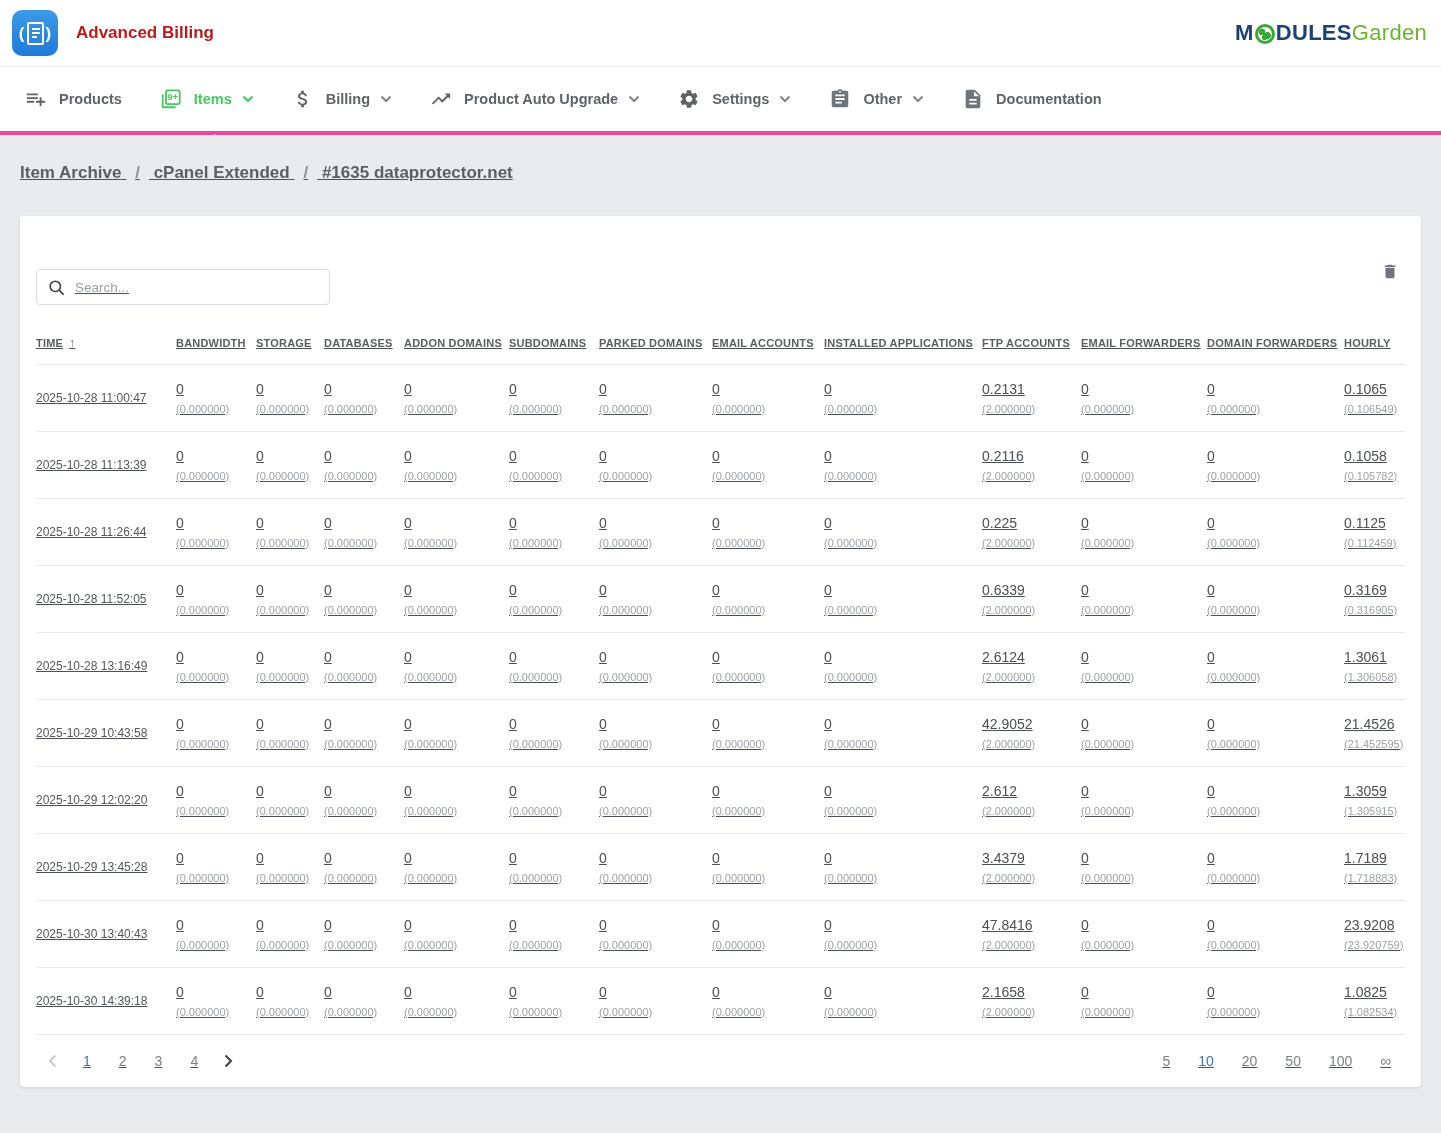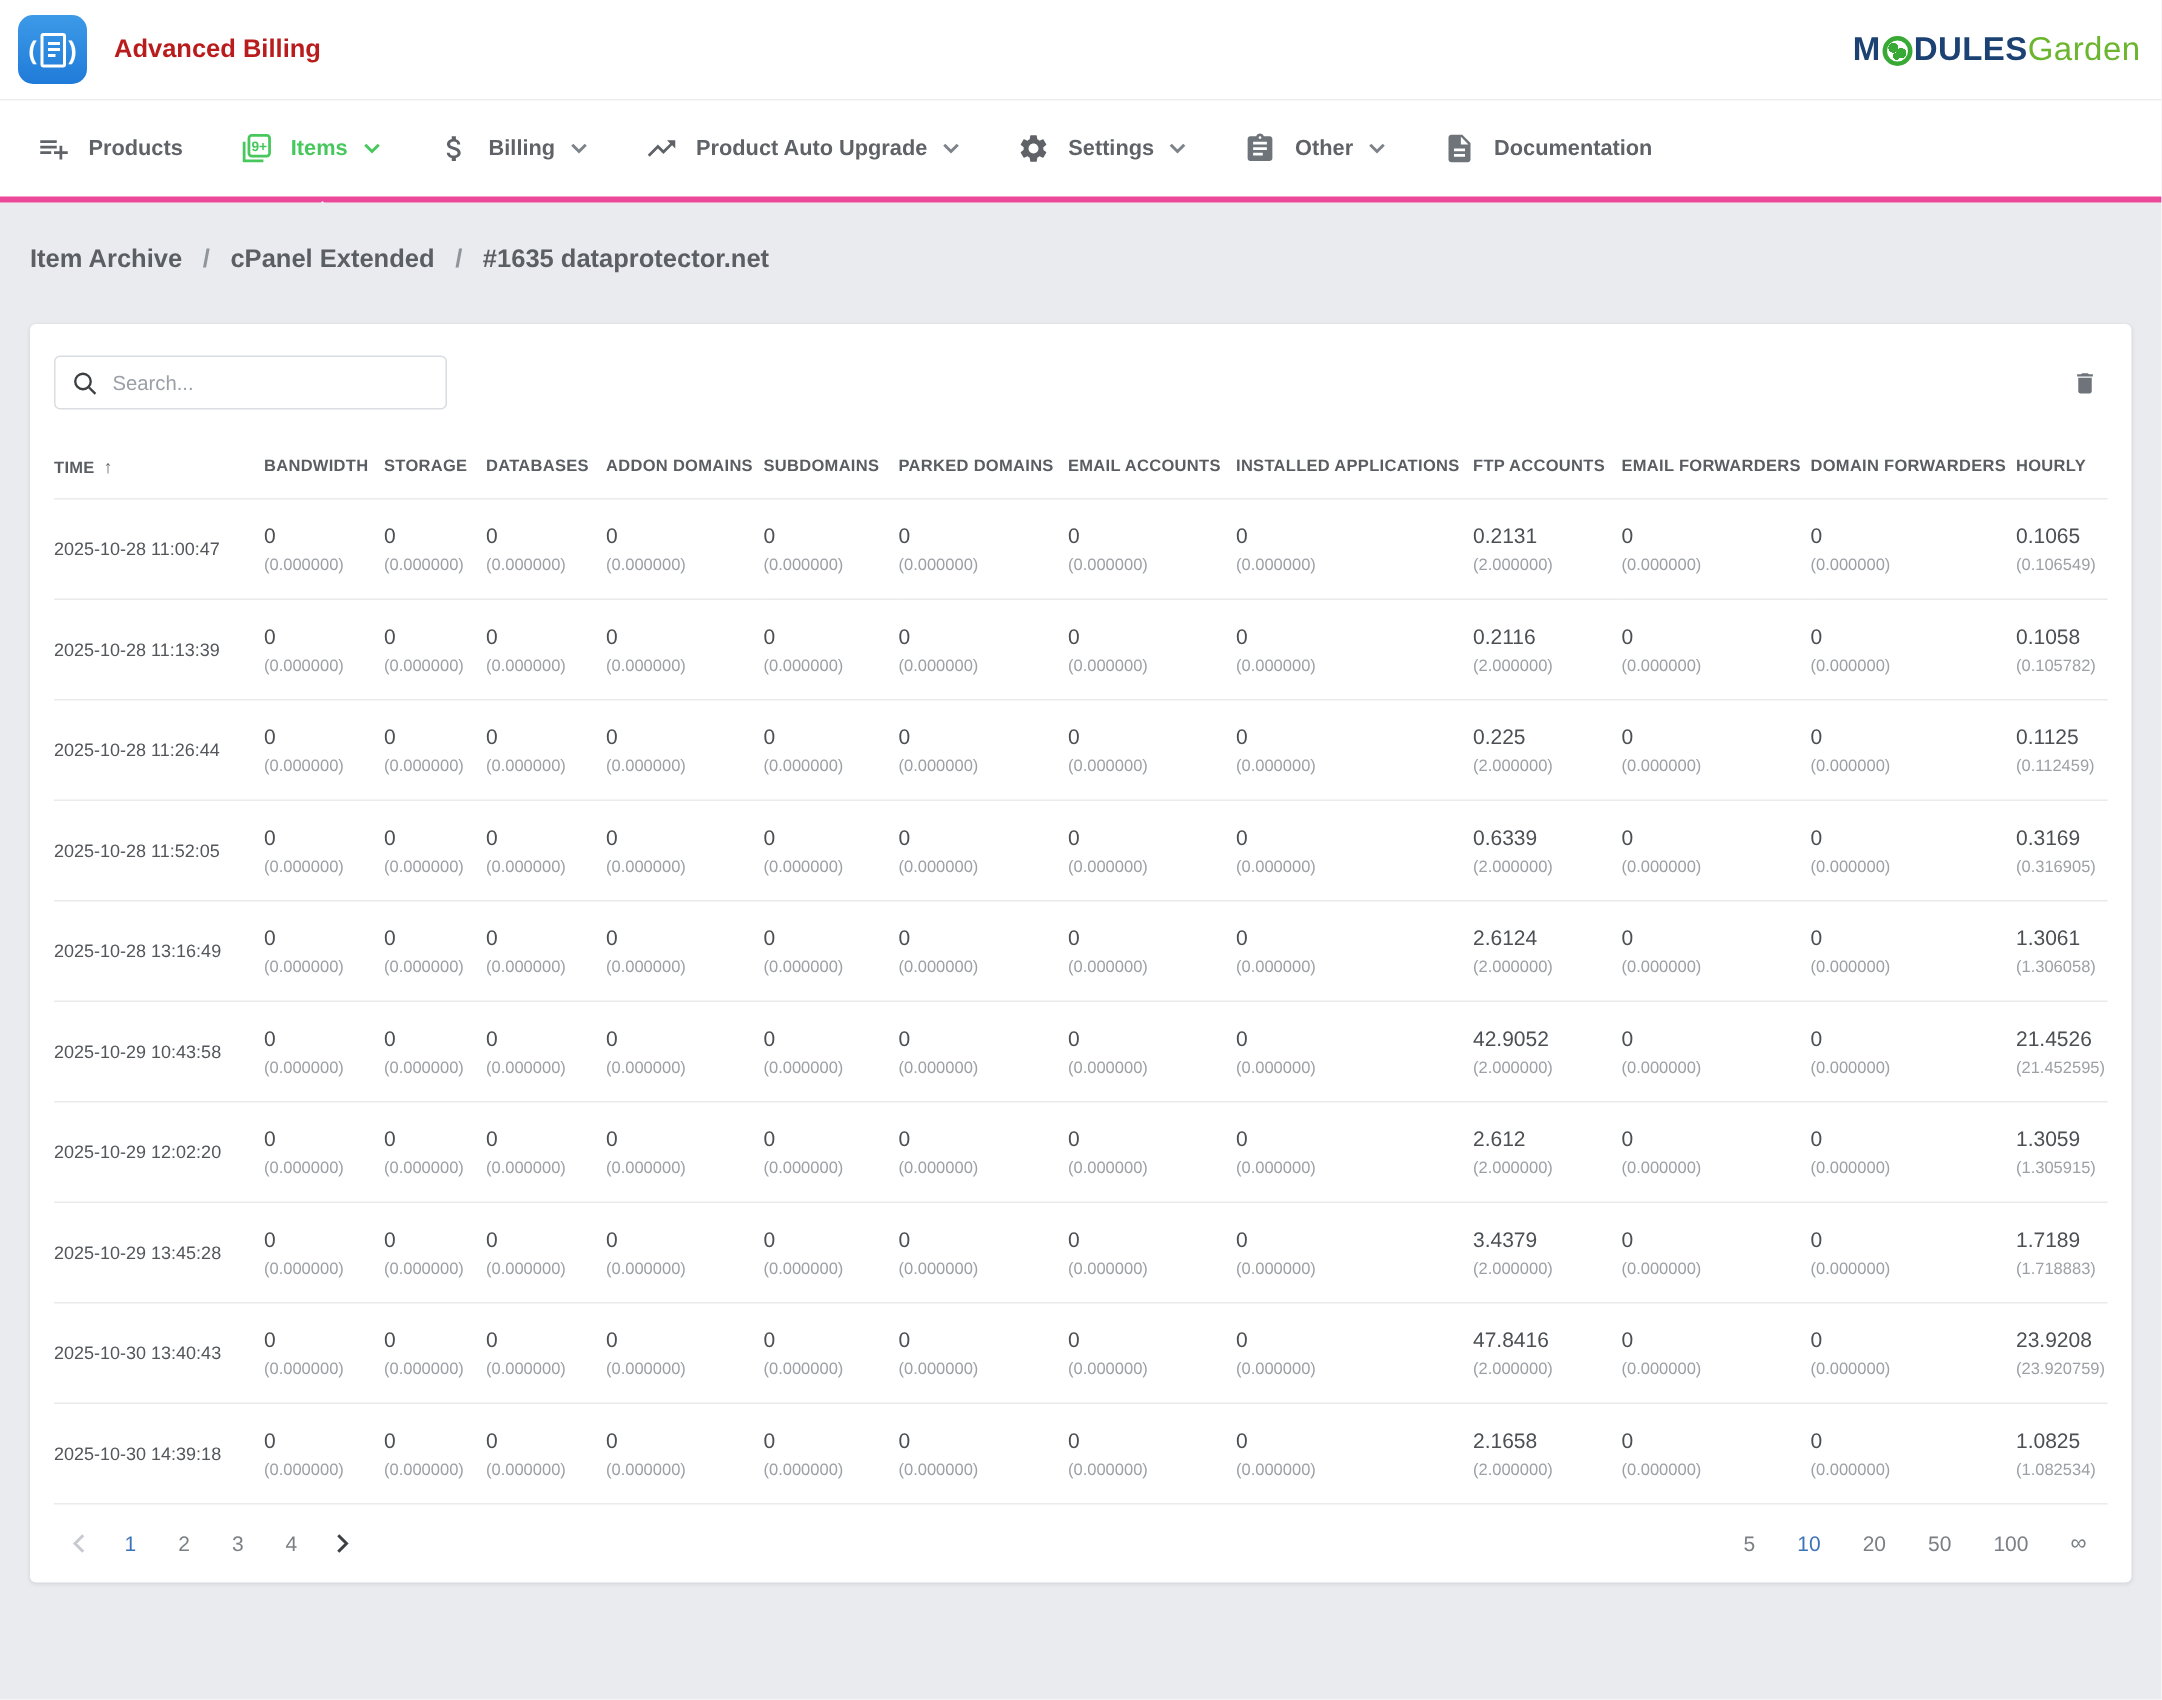--- a/index.html
+++ b/index.html
@@ -50,35 +50,35 @@
     font-size:14.5px; font-weight:600; color:#5f6368; cursor:pointer; white-space:nowrap;
   }
   .nav-item .chev { color:#7d838a; display:flex; margin-left:-2px; }
   .nav-item.active, .nav-item.active .chev { color:#47c85d; }
   .nav-pointer {
     position:absolute; left:202px; top:134px; width:0; height:0;
     border-left:13px solid transparent; border-right:13px solid transparent;
     border-bottom:13px solid #e9ebef; z-index:2;
   }
   
-  .content { padding:26px 20px 0; }
+  .content { padding:26px 20px 0;text-decoration:underline; }
   .breadcrumb { font-size:17px; font-weight:700; color:#5b5f64; margin:2px 0 33px; }
   .breadcrumb .sep { color:#90959c; margin:0 9px; }
   
   .card {
     background:#fff; border-radius:4px; box-shadow:0 1px 3px rgba(60,64,67,.14);
   }
   .card-title {
     padding:15px 16px 13px; font-size:15px; font-weight:700; color:#3c4043;
     border-bottom:1px solid #e8eaec;
   }
   .toolbar { display:flex; align-items:center; padding:21px 16px 15px; }
   .search-box {
-    width:262px; height:36px; border:1px solid #d9dce0; border-radius:4px;
-    display:flex; align-items:center; padding:0 10px; background:#fff;
+    width:294px; height:36px; border:1px solid #d9dce0; border-radius:4px;
+    display:flex; align-items:center; padding:0 10px; background:#fff;margin-top:32px;
   }
   .search-box input {
     border:none; outline:none; flex:1; font-size:13.5px; margin-left:9px;
     font-family:"Liberation Sans", sans-serif; color:#4c4f53;
   }
   .search-box input::placeholder { color:#9aa0a6; }
   .toolbar .spacer { flex:1; }
   .trash-btn { padding:4px 6px; cursor:pointer; display:flex; }
   
   .table-wrap { padding:0 16px; }

